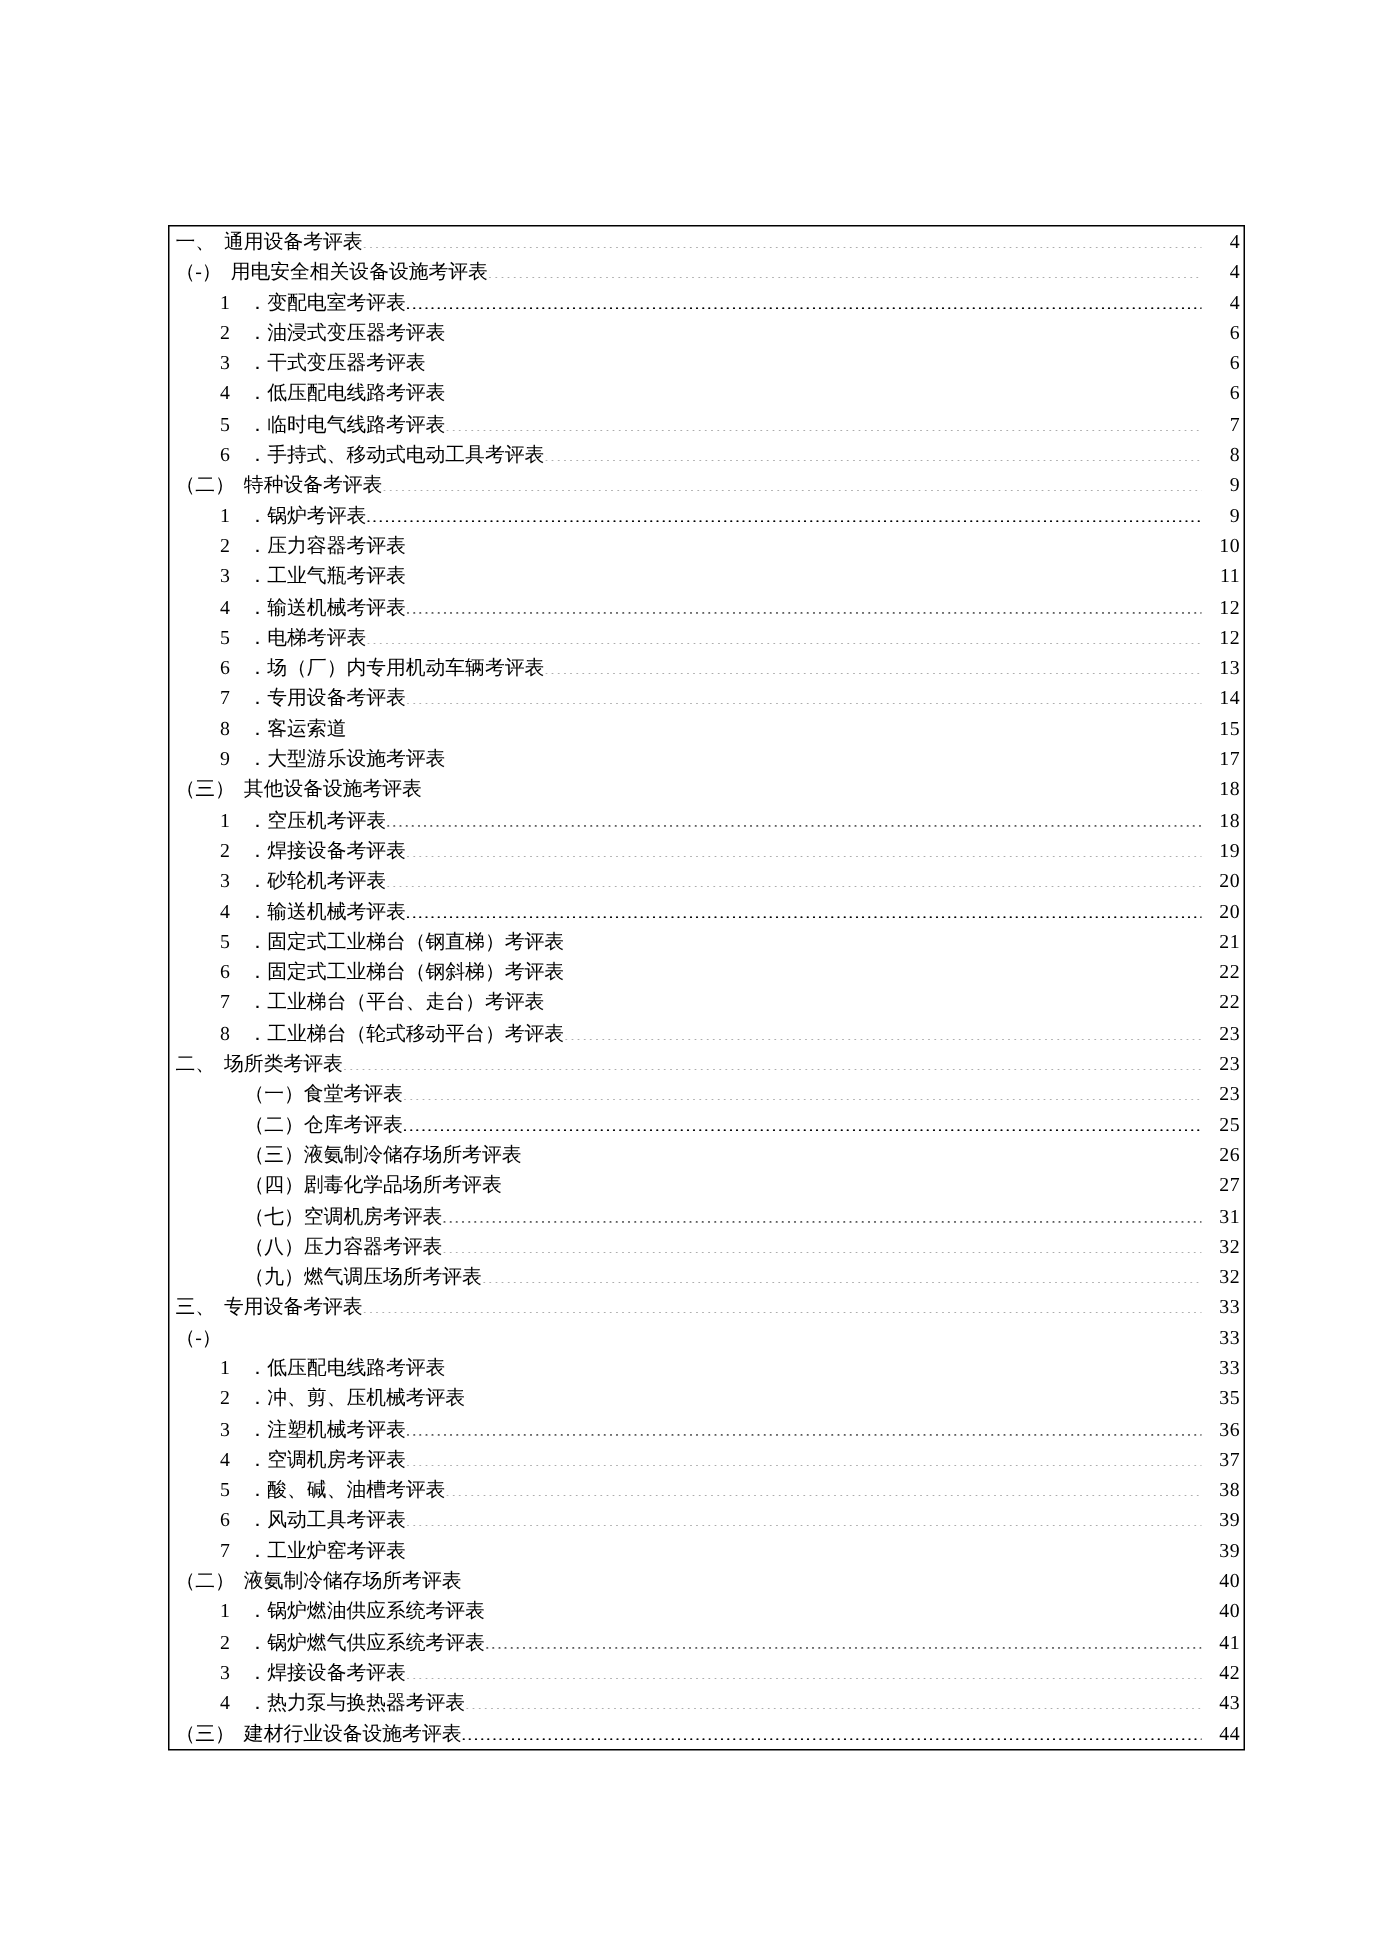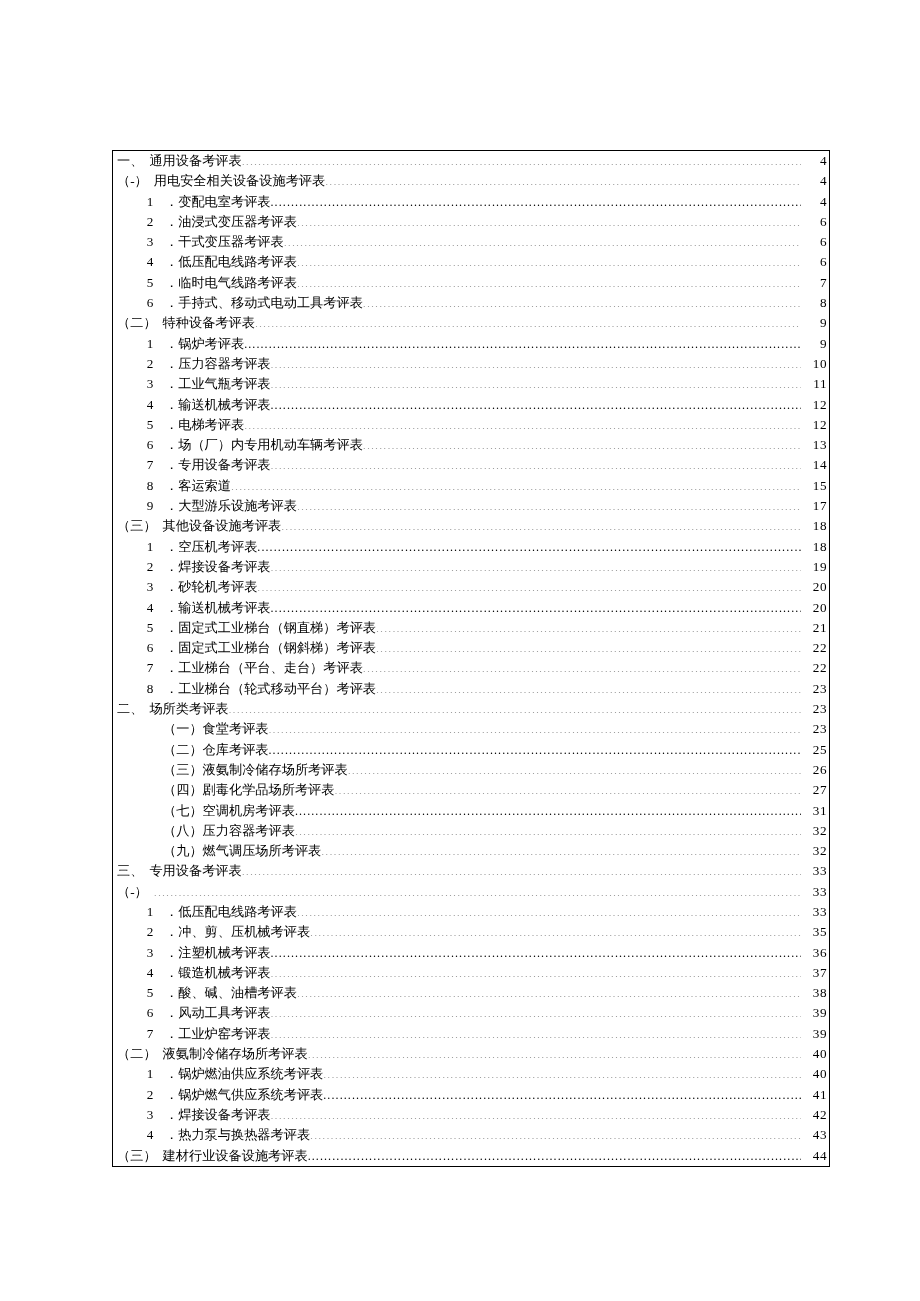--- a/index.html
+++ b/index.html
@@ -338,21 +338,21 @@
     <div class="toc-line">
       <span class="toc-indent ind1"></span>
       <span class="toc-num wide">3</span>
       <span class="toc-text">．注塑机械考评表</span>
       <span class="toc-leader"></span>
       <span class="toc-page">36</span>
     </div>
     <div class="toc-line">
       <span class="toc-indent ind1"></span>
       <span class="toc-num wide">4</span>
-      <span class="toc-text">．锻造机械考评表</span>
+      <span class="toc-text">．空调机房考评表</span>
       <span class="toc-leader"></span>
       <span class="toc-page">37</span>
     </div>
     <div class="toc-line">
       <span class="toc-indent ind1"></span>
       <span class="toc-num wide">5</span>
       <span class="toc-text">．酸、碱、油槽考评表</span>
       <span class="toc-leader"></span>
       <span class="toc-page">38</span>
     </div>

